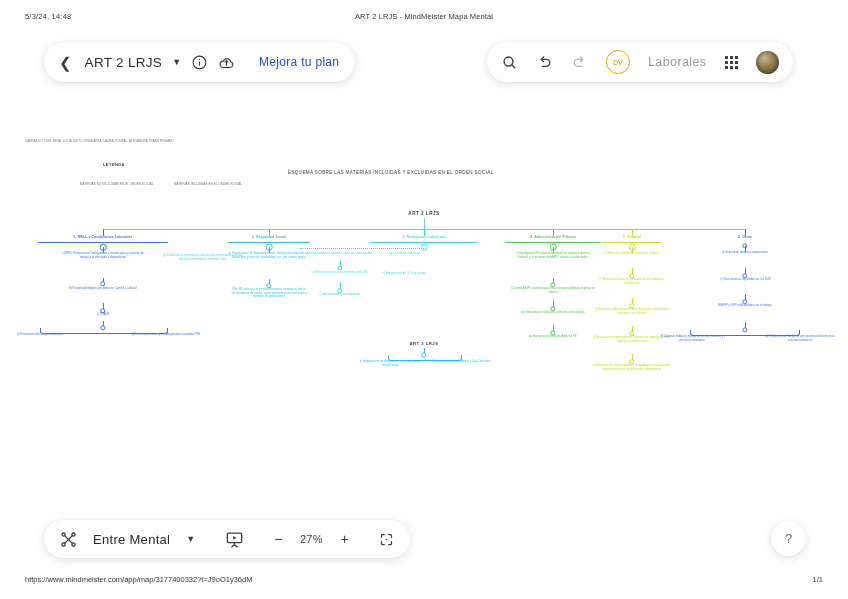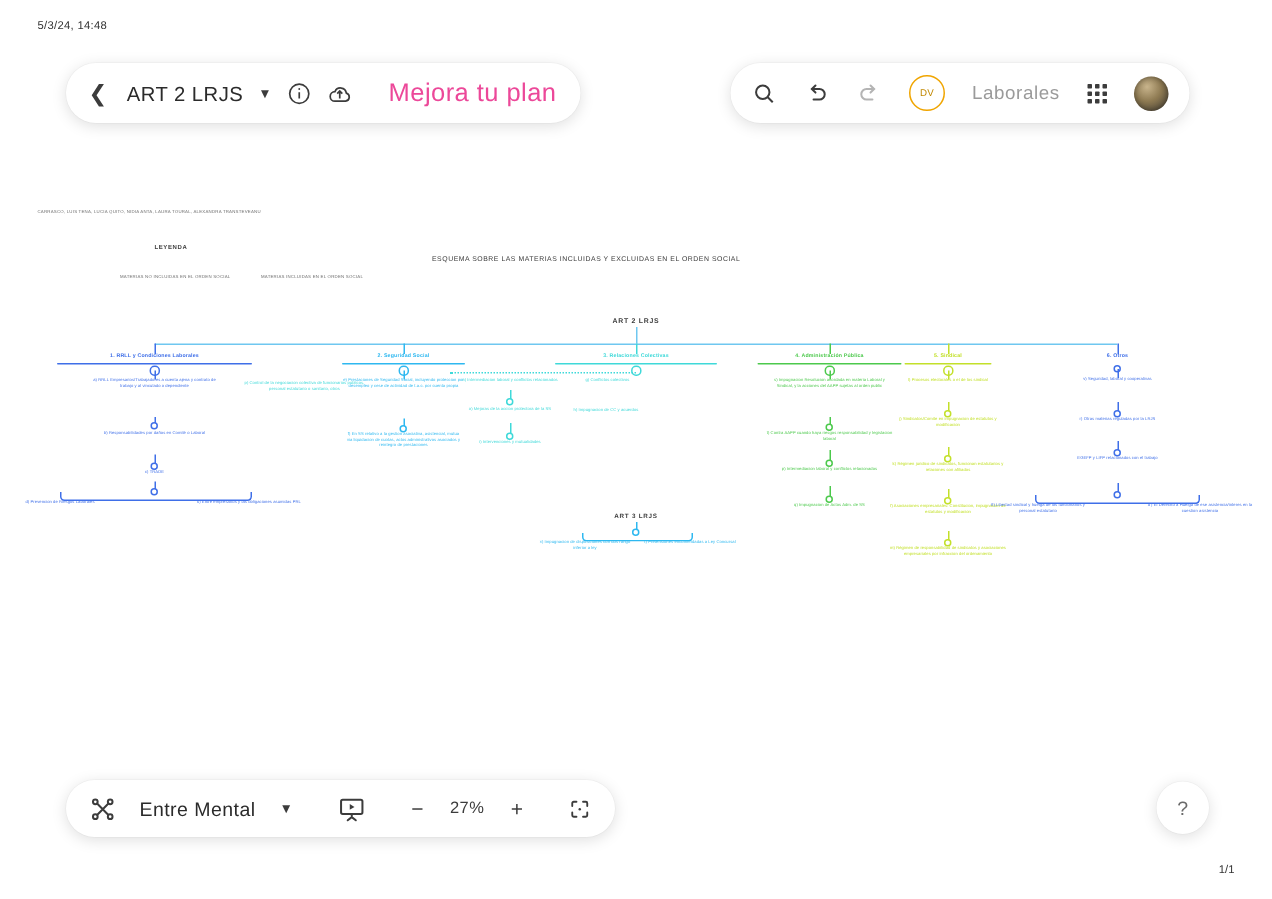--- a/index.html
+++ b/index.html
@@ -23,21 +23,21 @@
   #bottom-pill{left:44px;top:520px;height:38px;padding:0 16px;gap:16px;}
   #help-pill{left:771px;top:521px;width:35px;height:35px;border-radius:50%;
              justify-content:center;}
 
   .chev-back{font-size:15px;color:#3c3c3c;line-height:1;cursor:pointer;padding:0 3px;}
   .map-title{font-size:13.5px;color:#2b2b2b;letter-spacing:.3px;white-space:nowrap;}
   .caret{font-size:9px;color:#3c3c3c;}
   .ico{width:17px;height:17px;display:inline-block;color:#3c3c3c;}
   .ico svg{width:100%;height:100%;display:block;}
   .muted{color:#b4b4b4;}
-  .upgrade{font-size:17px;color:#ec4899;letter-spacing:.3px;white-space:nowrap;margin-left:14px;}
+  .upgrade{font-size:12px;color:#1d4ed8;letter-spacing:.3px;white-space:nowrap;margin-left:14px;}
   .share{font-size:12.5px;color:#9a9a9a;letter-spacing:.4px;white-space:nowrap;}
   .dv-badge{width:22px;height:22px;border-radius:50%;border:1.4px solid #f0a500;
             display:flex;align-items:center;justify-content:center;
             font-size:6.5px;color:#c08800;letter-spacing:.2px;}
   .avatar{width:23px;height:23px;border-radius:50%;overflow:hidden;
           background:radial-gradient(circle at 38% 30%,#c8b48c 0%,#8e7a52 45%,#3e3a33 100%);
           box-shadow:inset 0 0 4px rgba(0,0,0,.4);}
   .grid-ico{display:grid;grid-template-columns:repeat(3,3px);grid-template-rows:repeat(3,3px);
             gap:2px;}
   .grid-ico i{background:#3c3c3c;border-radius:.5px;display:block;width:3px;height:3px;}
@@ -73,20 +73,21 @@
   .c4{color:#4cc94c;} .c5{color:#c3e02a;} .c6{color:#3f6fe8;}
   .bg1{background:#3f6fe8;} .bg2{background:#2eb8f0;} .bg3{background:#3fd9d9;}
   .bg4{background:#4cc94c;} .bg5{background:#c3e02a;} .bg6{background:#3f6fe8;}
   .bgroot{background:#6fc7f0;}
 </style>
 </head>
 <body>
 
 <div class="print-hdr">
   <span class="date">5/3/24, 14:48</span>
+  <span class="doctitle">ART 2 LRJS - MindMeister Mapa Mental</span>
 </div>
 
 <div class="pill" id="topleft-pill">
   <span class="chev-back">❮</span>
   <span class="map-title">ART 2 LRJS</span>
   <span class="caret">▼</span>
   <span class="ico">
     <svg viewBox="0 0 24 24" fill="none" stroke="currentColor" stroke-width="1.6">
       <circle cx="12" cy="12" r="9"></circle>
         <path d="M12 10.5v6"></path>
@@ -282,14 +283,15 @@
       <circle cx="12" cy="12" r="1.3" fill="currentColor" stroke="none"></circle>
     </svg>
   </span>
 </div>
 
 <div class="pill" id="help-pill">
   <span class="qm">?</span>
 </div>
 
 <div class="print-ftr">
+  <span class="url">https://www.mindmeister.com/app/map/3177400332?t=J9oO1y36dM</span>
   <span class="pg">1/1</span>
 </div>
 
 </body></html>

